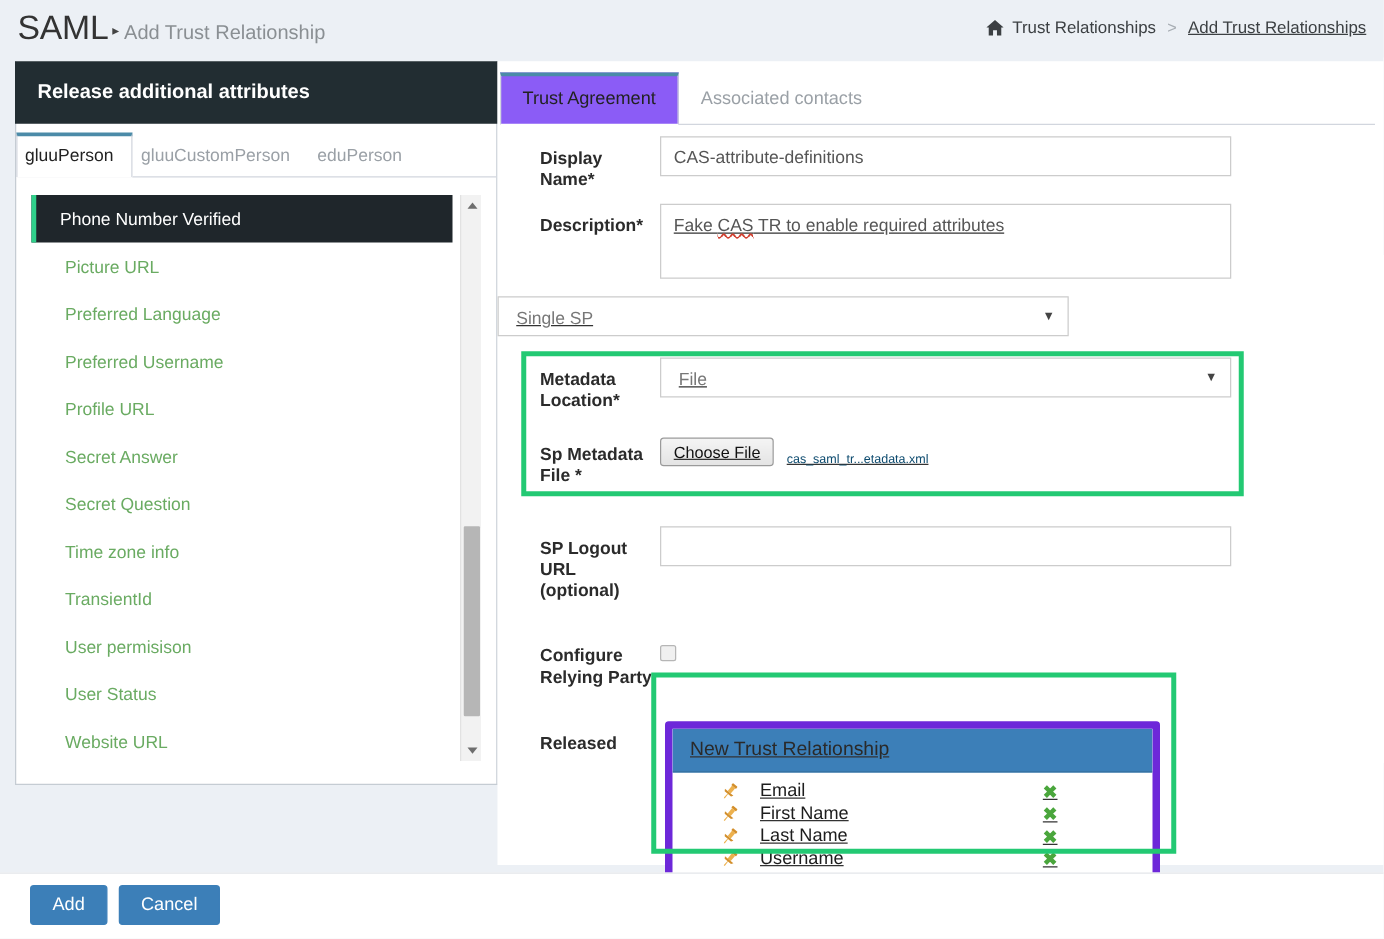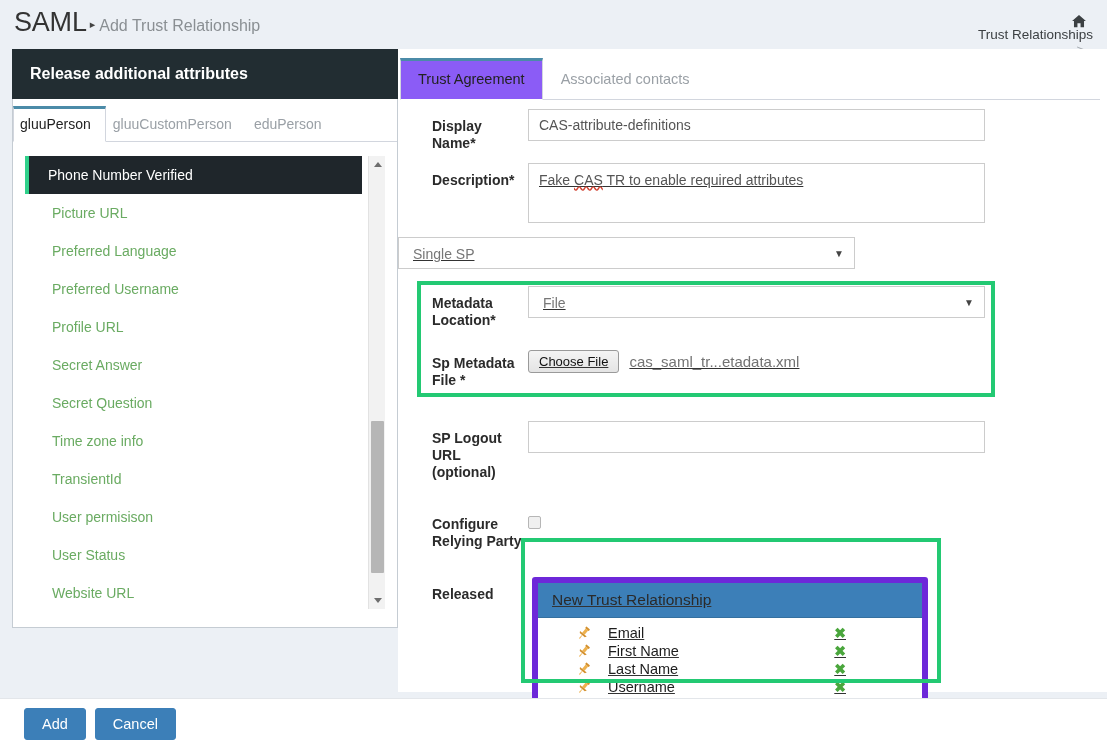--- a/index.html
+++ b/index.html
@@ -48,24 +48,23 @@
   }
   .page-heading .sub {
     font-size: 16px;
     color: #8a8f93;
   }
 
   .breadcrumb {
     position: absolute;
     right: 14px; top: 14px;
     display: flex;
-    align-items: flex-end;
+    align-items: center;
     font-size: 13.5px;
     color: #444;
-    flex-direction: column;
   }
   .breadcrumb .home-icon {
     display: inline-block;
     width: 14px; height: 13px;
     margin-right: 7px;
     position: relative;
     top: 1px;
   }
   .breadcrumb .crumb-link { color: #3c4043; }
   .breadcrumb .sep {
@@ -282,35 +281,35 @@
     padding-left: 14px;
     cursor: pointer;
   }
   .sel-box .arrow {
     position: absolute;
     right: 10px; top: 0;
     font-size: 10px;
     color: #444;
   }
 
-  .file-row { display: flex; align-items: center; padding-top: 4px; }
+  .file-row { display: flex; align-items: flex-end; padding-top: 4px; }
   .choose-btn {
     border: 1px solid #9a9a9a;
     background: linear-gradient(#f4f4f4, #e4e4e4);
     font-family: "Liberation Sans", sans-serif;
     font-size: 13px;
     color: #111;
     padding: 3px 10px;
     border-radius: 3px;
     cursor: pointer;
   }
   .file-name {
     margin-left: 10px;
-    font-size: 15px;
-    color: #737373;
+    font-size: 10px;
+    color: #0c4a6e;
   }
 
   .chk {
     width: 13px; height: 13px;
     border: 1px solid #b6b6b6;
     background: #f0f0f0;
     border-radius: 2px;
     display: inline-block;
     cursor: pointer;
   }

